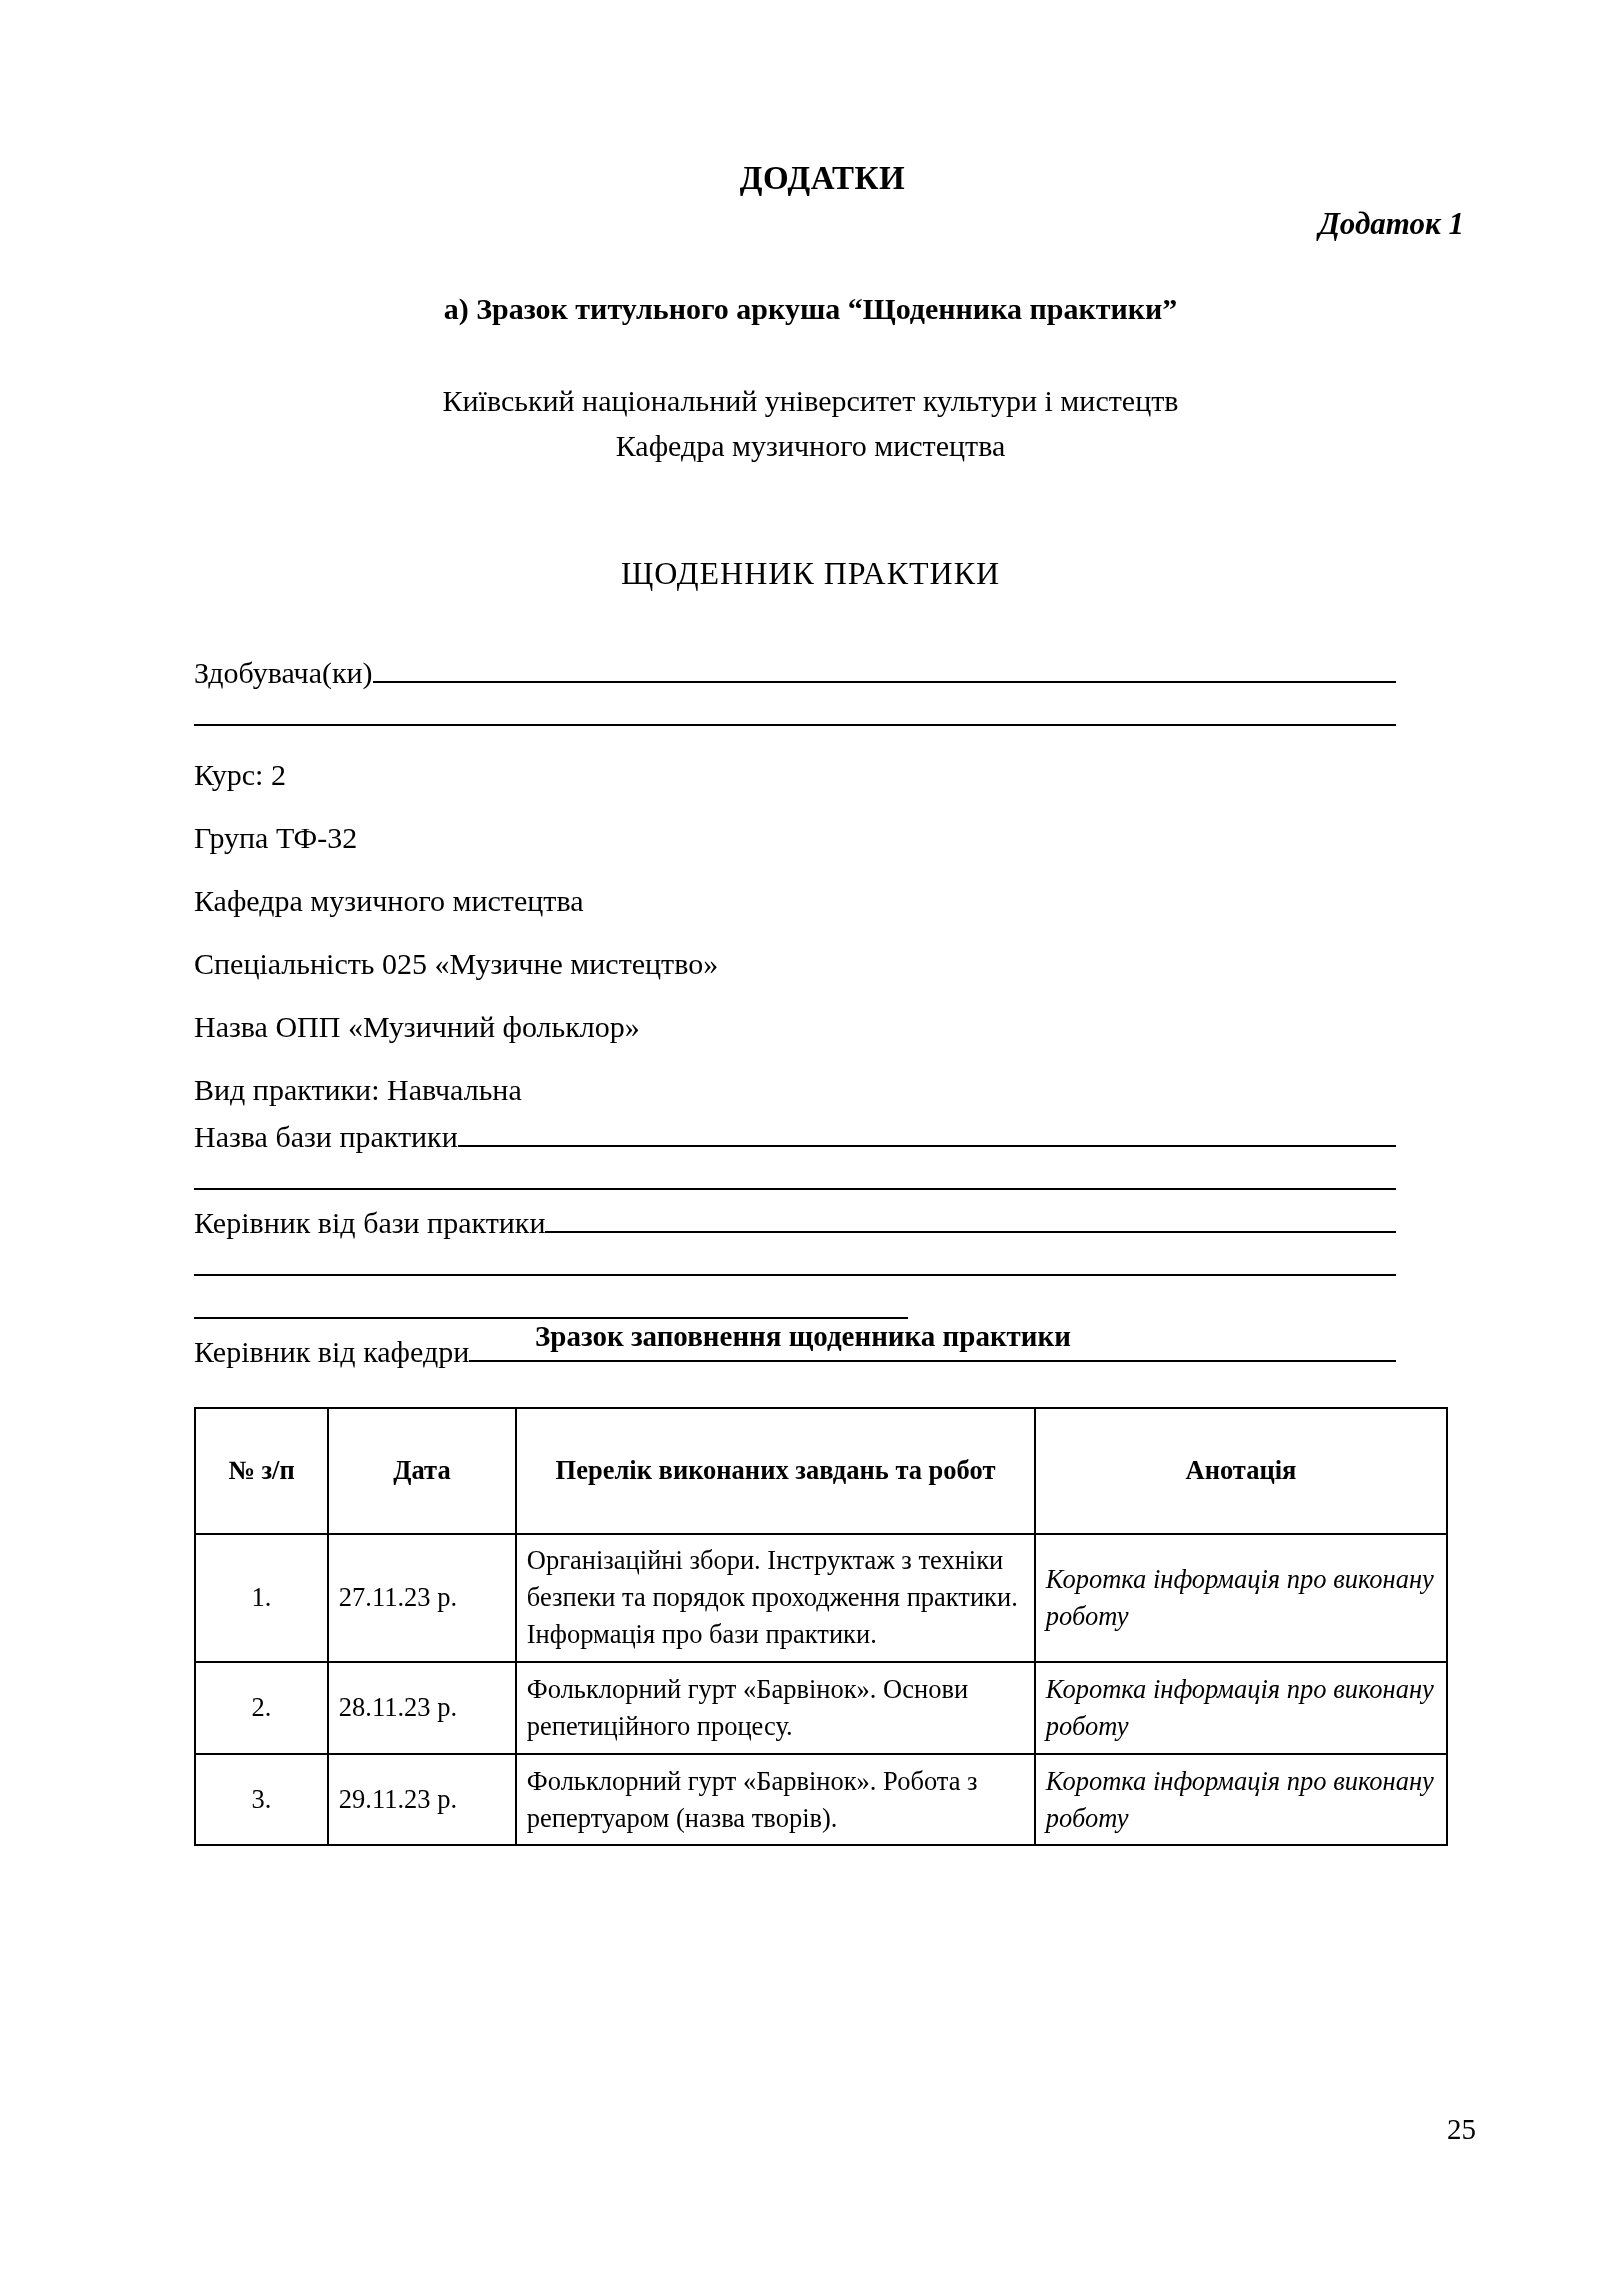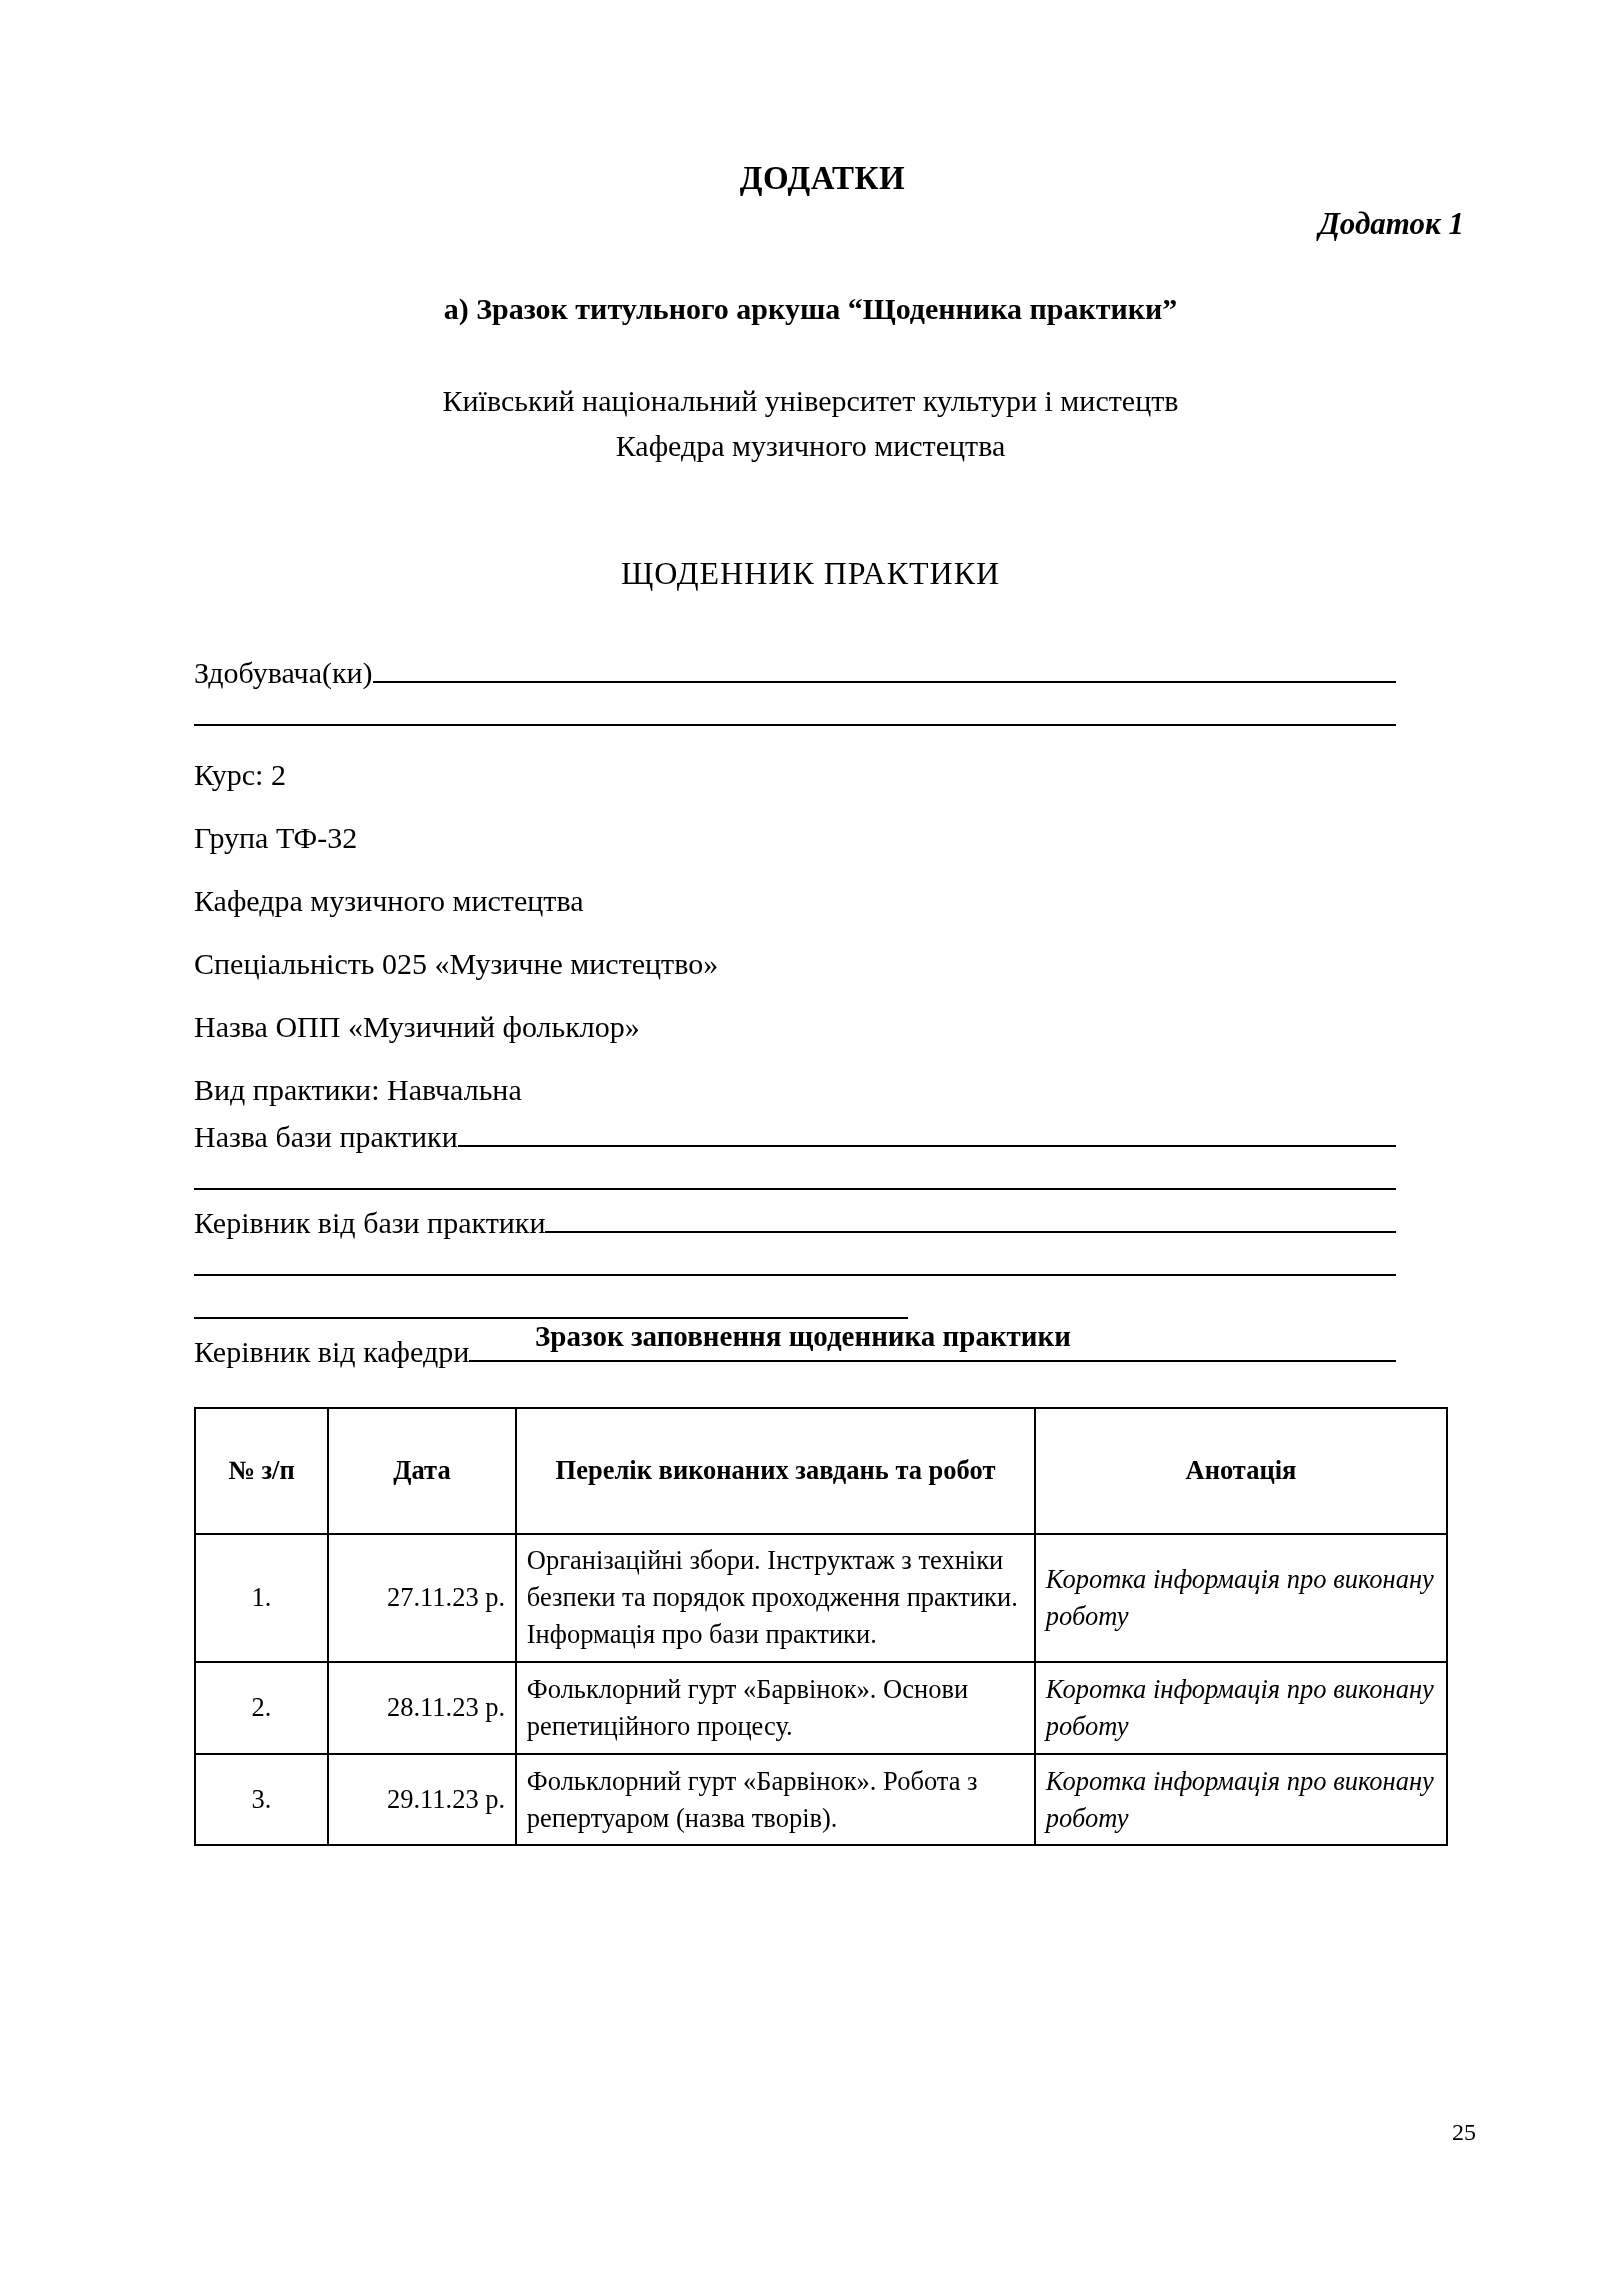--- a/index.html
+++ b/index.html
@@ -150,36 +150,36 @@
     line-height: 35px;
     height: 108px;
     border-radius: 13px;
   }
   col.c-num  { width: 133px; }
   col.c-date { width: 188px; }
   col.c-task { width: 519px; }
   col.c-note { width: 412px; }
 
   td.cell-num  { text-align: center; }
-  td.cell-date { text-align: right; white-space: nowrap; }
+  td.cell-date { text-align: left; white-space: nowrap; }
   td.cell-task { text-align: left; line-height: 37px; }
   td.cell-note {
     text-align: left;
     font-style: italic;
     line-height: 37px;
     vertical-align: top;
     padding-top: 9.8px;
   }
 
   
   .page-number {
     position: absolute;
     bottom: 147px;
     right: 145px;
-    font-size: 24px;
+    font-size: 29px;
   }
 </style>
 </head>
 <body>
 
 <div class="page">
 
   <div class="doc-title">ДОДАТКИ</div>
 
   <div class="appendix-label">Додаток 1</div>

